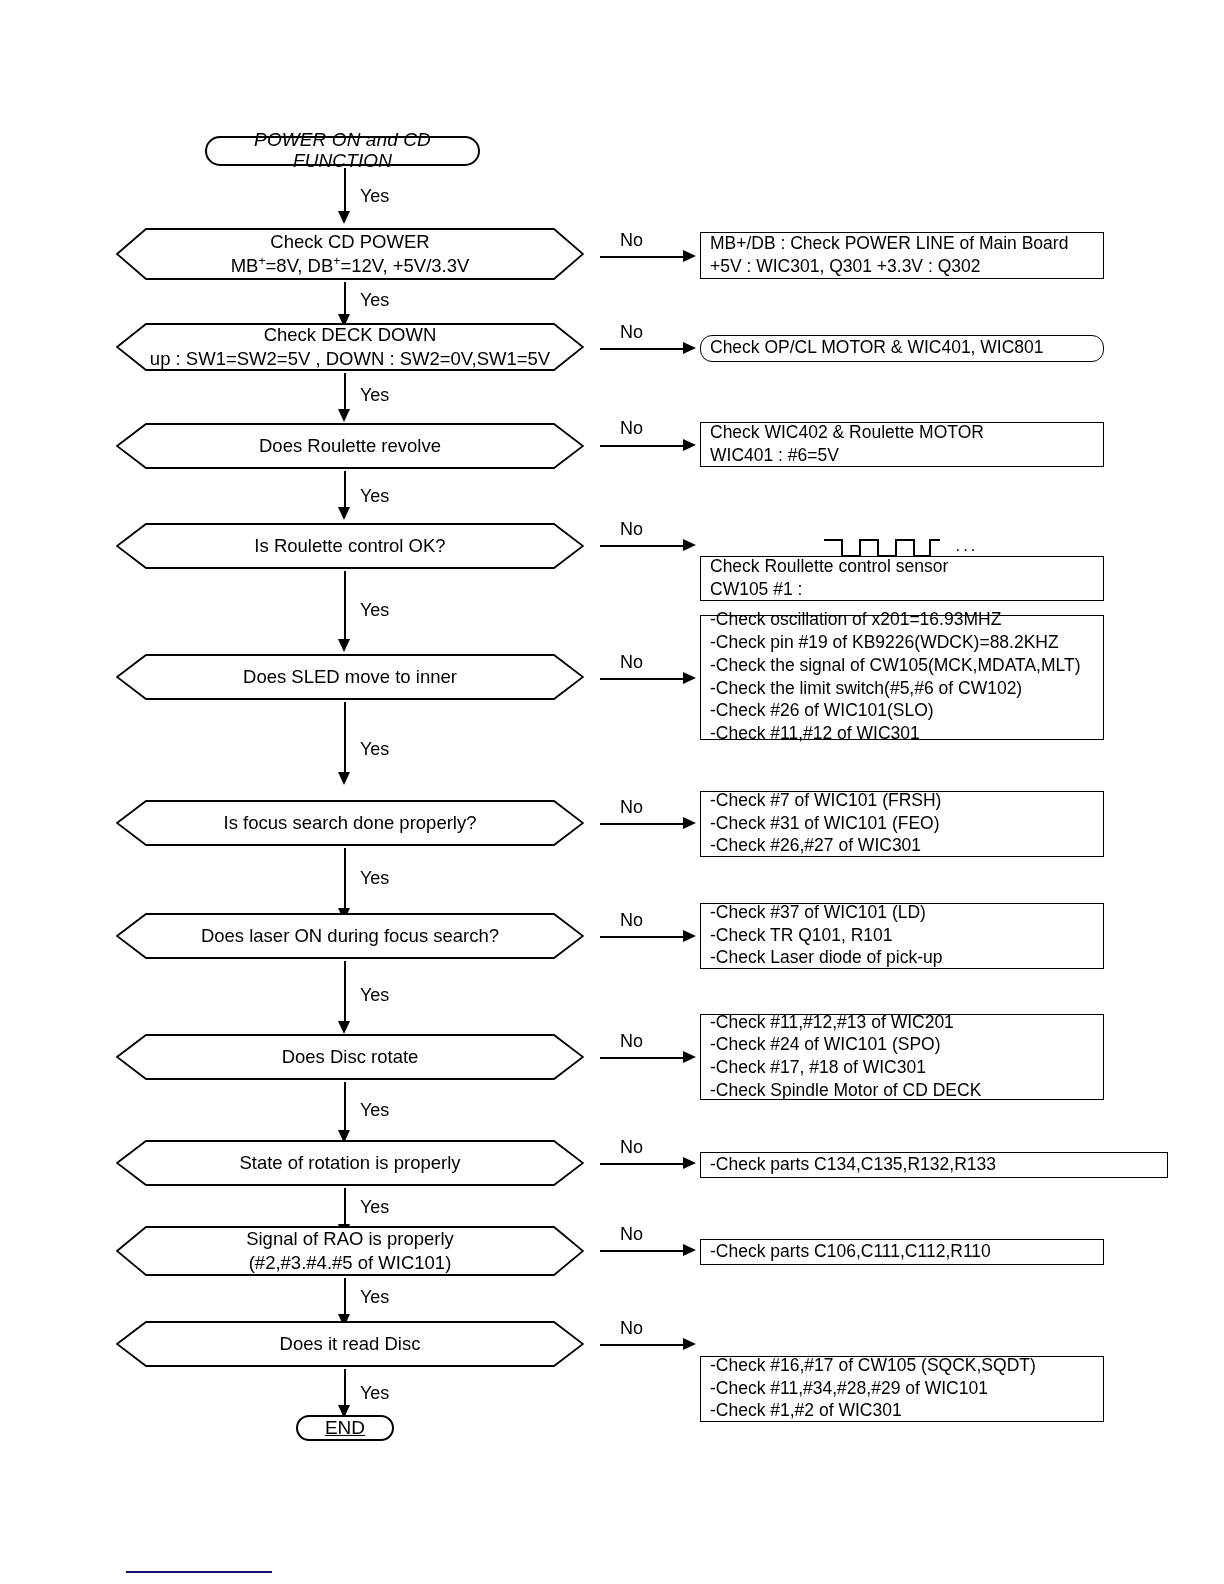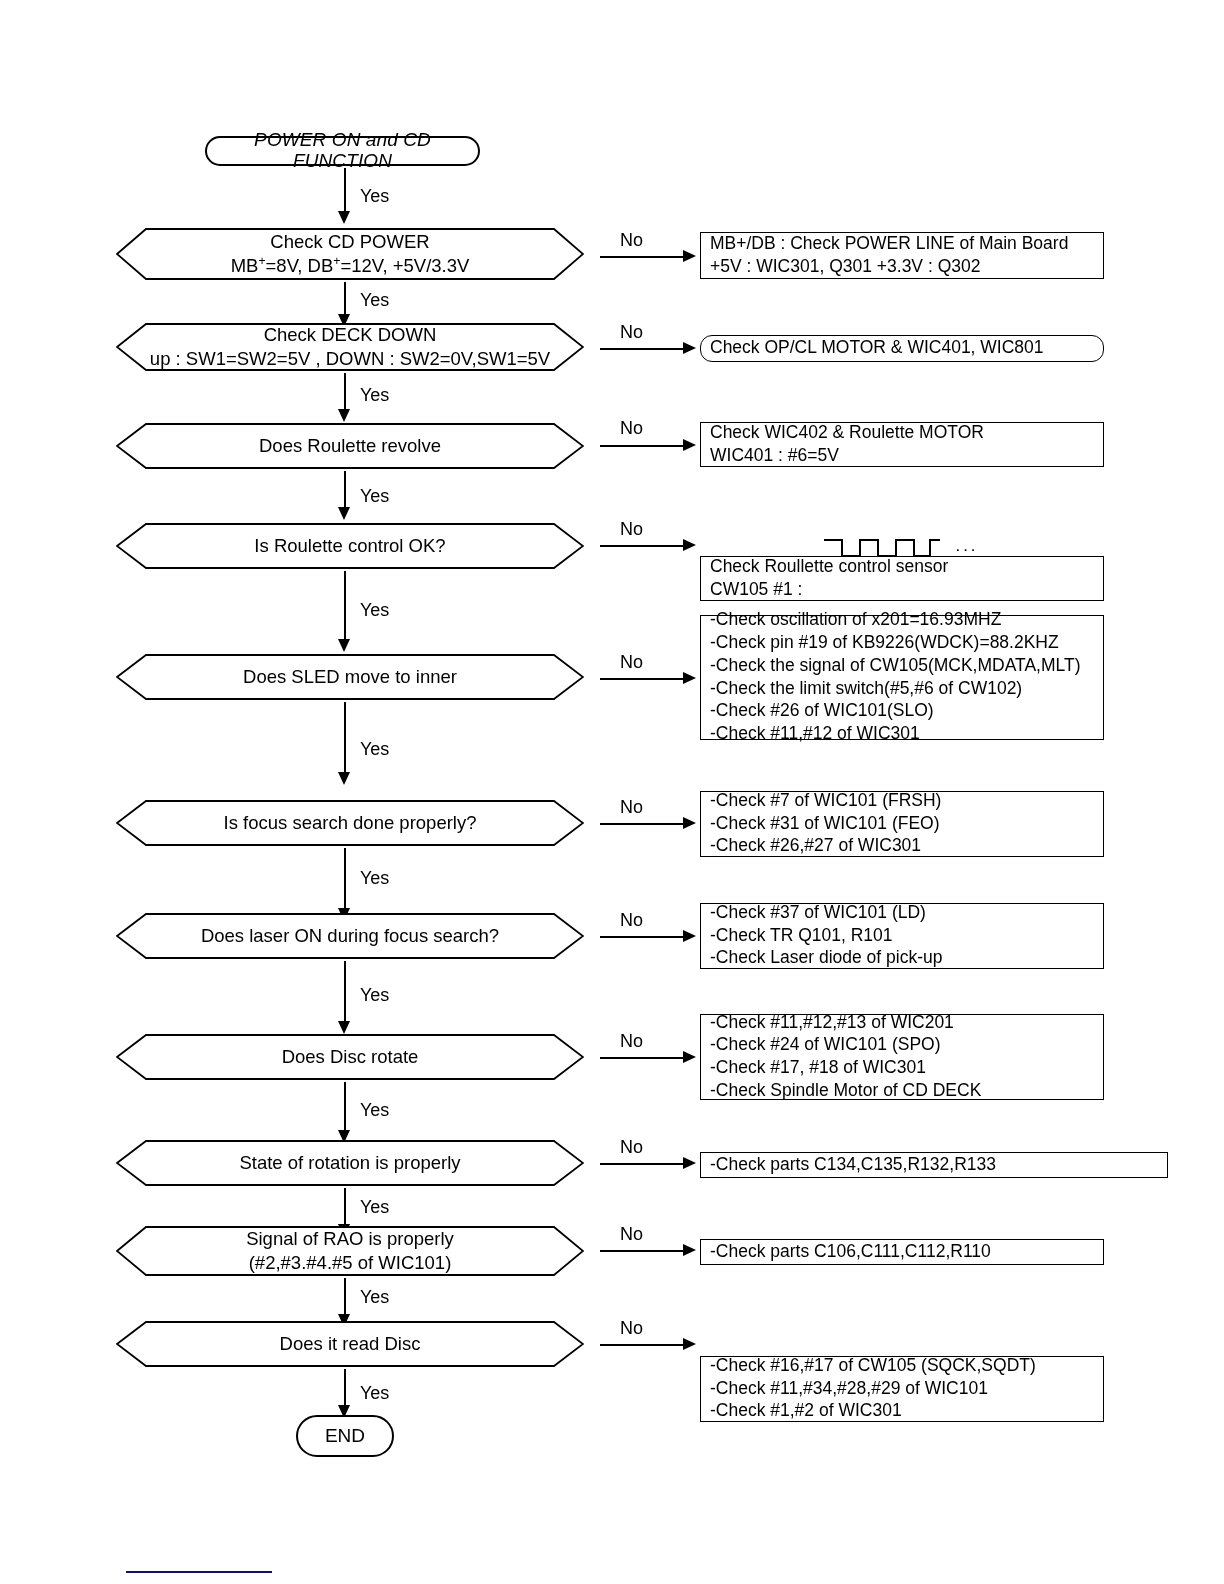--- a/index.html
+++ b/index.html
@@ -355,19 +355,19 @@
   <div class="abs actionbox" style="left:700px; top:1308px; width:404px; height:66px;margin-top:48px;">
     <div class="ln">-Check #16,#17 of CW105 (SQCK,SQDT)</div>
     <div class="ln">-Check #11,#34,#28,#29 of WIC101</div>
     <div class="ln">-Check #1,#2 of WIC301</div>
   </div>
 
   <div class="vline abs" style="left:344px; top:1369px; height:38px;"></div>
   <div class="arrow-down abs" style="left:338px; top:1405px;"></div>
   <div class="edge-label abs" style="left:360px; top:1384px;">Yes</div>
 
-  <div class="abs terminator end" style="left:296px; top:1415px; width:98px; height:42px;">
+  <div class="abs terminator end" style="left:296px; top:1415px; width:98px; height:26px;text-decoration:underline;">
     <span>END</span>
   </div>
 
   <div class="footer-rule abs" style="left:126px; top:1571px; width:146px;"></div>
 
 </div>
 
 </body></html>

